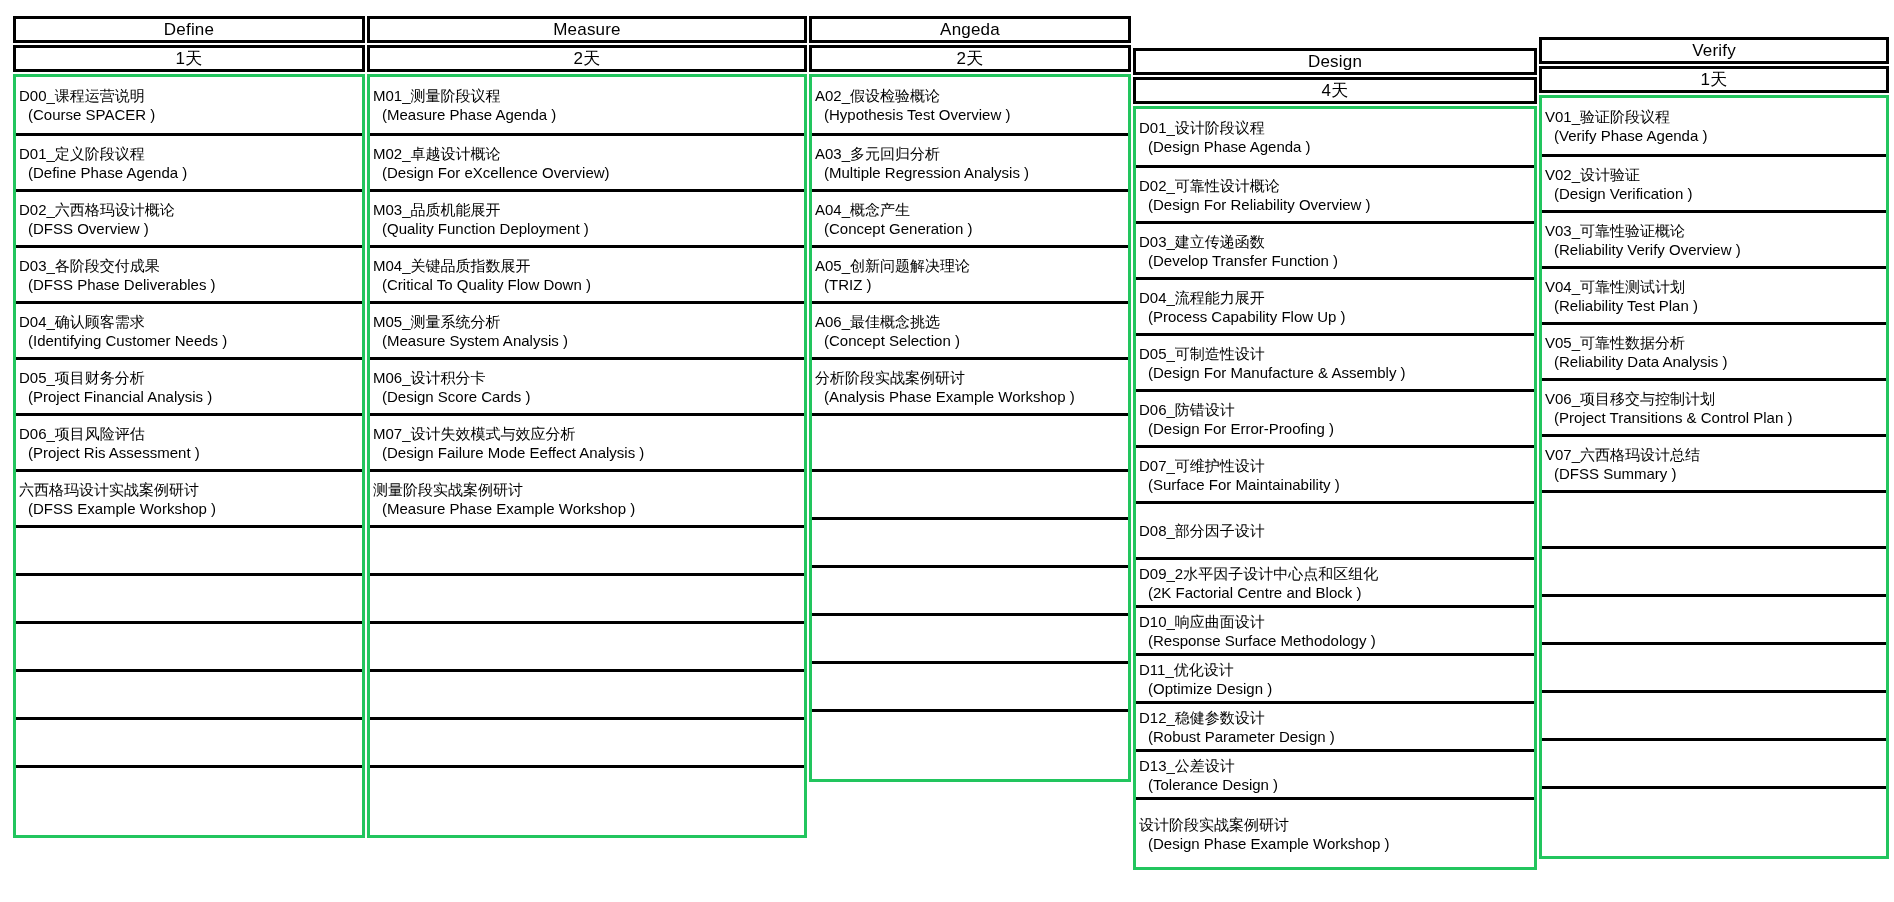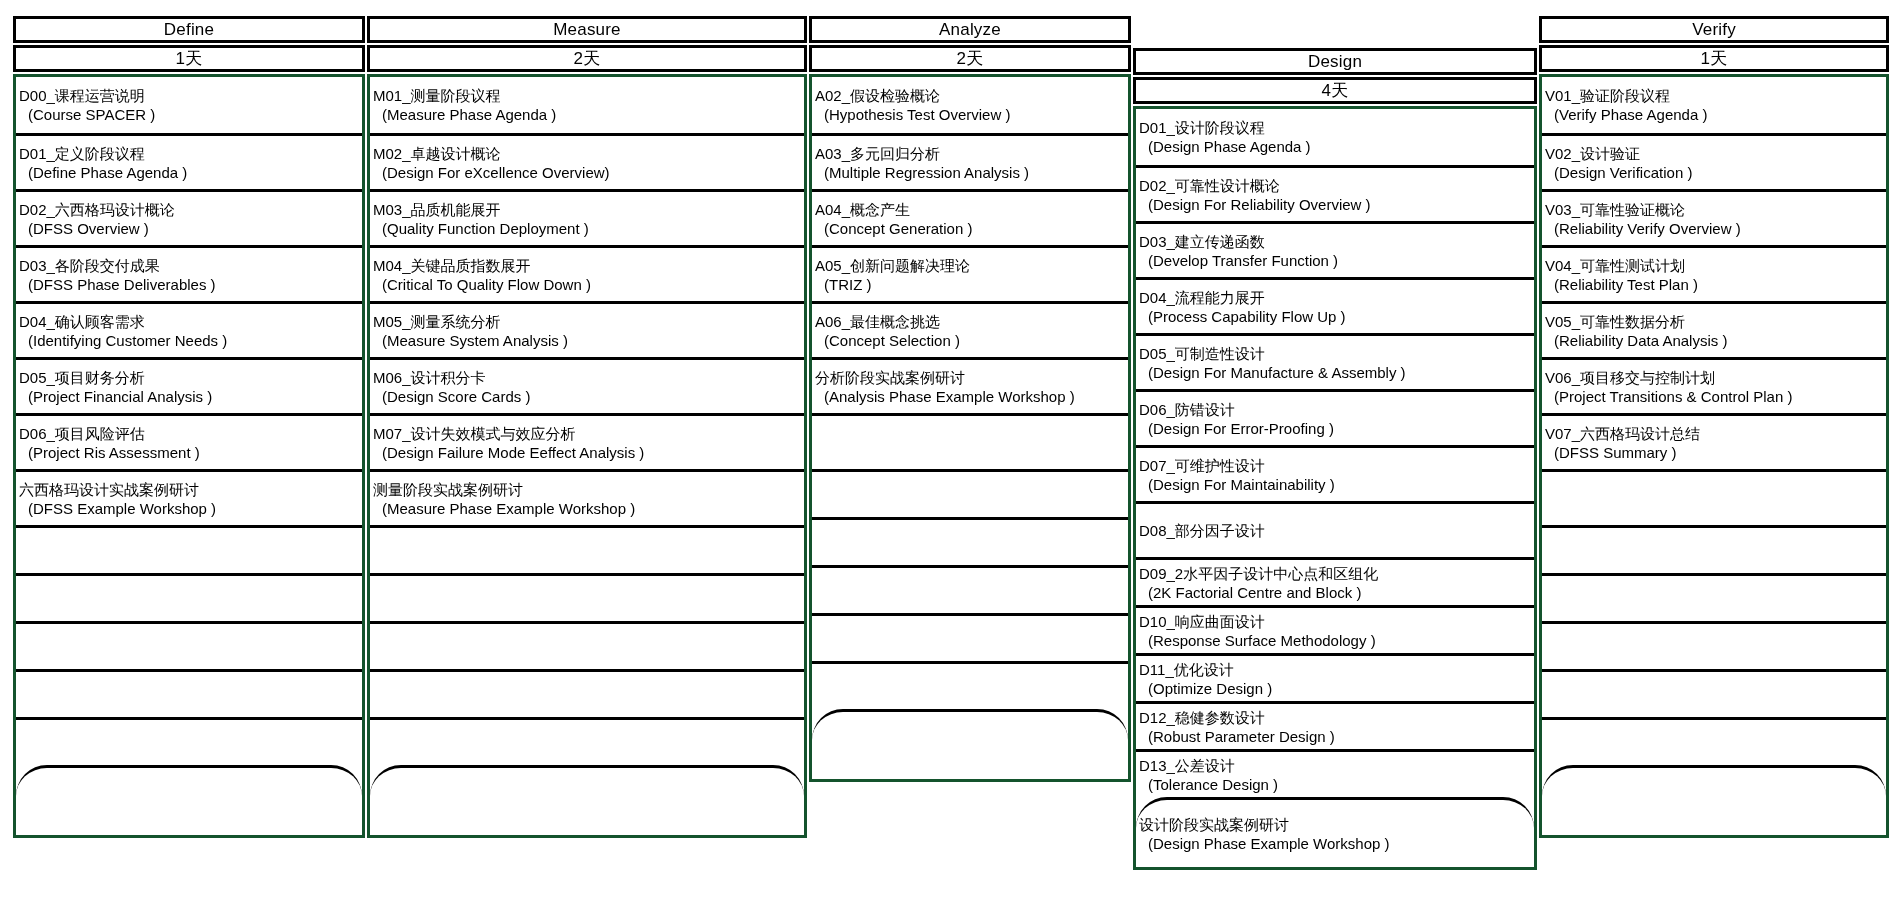--- a/index.html
+++ b/index.html
@@ -12,37 +12,37 @@
   .canvas { position:relative; width:1894px; height:902px; background:#ffffff; }
   .table-wrap {
     position:absolute; left:13px; top:16px;
     display:flex; gap:2px;
   }
   .phase-col { display:flex; flex-direction:column; gap:2px; box-sizing:border-box; }
   .phase-col:nth-child(1){ width:352px; }
   .phase-col:nth-child(2){ width:440px; }
   .phase-col:nth-child(3){ width:322px; }
   .phase-col:nth-child(4){ width:404px;margin-top:32px; }
-  .phase-col:nth-child(5){ width:350px; }
+  .phase-col:nth-child(5){ width:350px;margin-top:21px; }
   .cell {
     background:#ffffff; border:3px solid #000000; box-sizing:border-box;
   }
   .head, .days {
     height:27px; display:flex; align-items:center; justify-content:center;
     font-size:17px; letter-spacing:0.2px;
   }
-  .body { border:3px solid #14532d; box-sizing:border-box; background:#ffffff; }
+  .body { border:3px solid #22c55e; box-sizing:border-box; background:#ffffff; }
   .row {
     box-sizing:border-box; display:flex; flex-direction:column; justify-content:center;
     padding:2px 4px 2px 3px; overflow:hidden;
   }
   .row + .row { border-top:3px solid #000000; }
   .r-std   { height:56px; }
   .r-short { height:48px; }
-  .r-tall  { height:70px;border-radius:31px; }
+  .r-tall  { height:70px; }
   .zh { font-size:15px; line-height:19px; white-space:nowrap; }
   .en { font-size:15px; line-height:19px; padding-left:9px; white-space:nowrap; }
 </style>
 </head>
 <body>
 
 <div class="canvas">
   <div class="table-wrap">
       <div class="phase-col">
         <div class="cell head">Define</div>
@@ -126,21 +126,21 @@
           </div>
           <div class="row r-short"></div>
           <div class="row r-short"></div>
           <div class="row r-short"></div>
           <div class="row r-short"></div>
           <div class="row r-short"></div>
           <div class="row r-tall"></div>
         </div>
       </div>
       <div class="phase-col">
-        <div class="cell head">Analyze</div>
+        <div class="cell head">Angeda</div>
         <div class="cell days">2天</div>
         <div class="body">
           <div class="row r-std">
             <div class="zh">A02_假设检验概论</div>
             <div class="en">(Hypothesis Test Overview )</div>
           </div>
           <div class="row r-std">
             <div class="zh">A03_多元回归分析</div>
             <div class="en">(Multiple Regression Analysis )</div>
           </div>
@@ -192,21 +192,21 @@
           <div class="row r-std">
             <div class="zh">D05_可制造性设计</div>
             <div class="en">(Design For Manufacture &amp; Assembly )</div>
           </div>
           <div class="row r-std">
             <div class="zh">D06_防错设计</div>
             <div class="en">(Design For Error-Proofing )</div>
           </div>
           <div class="row r-std">
             <div class="zh">D07_可维护性设计</div>
-            <div class="en">(Design For Maintainability )</div>
+            <div class="en">(Surface For Maintainability )</div>
           </div>
           <div class="row r-std">
             <div class="zh">D08_部分因子设计</div>
           </div>
           <div class="row r-short">
             <div class="zh">D09_2水平因子设计中心点和区组化</div>
             <div class="en">(2K Factorial Centre and Block )</div>
           </div>
           <div class="row r-short">
             <div class="zh">D10_响应曲面设计</div>

